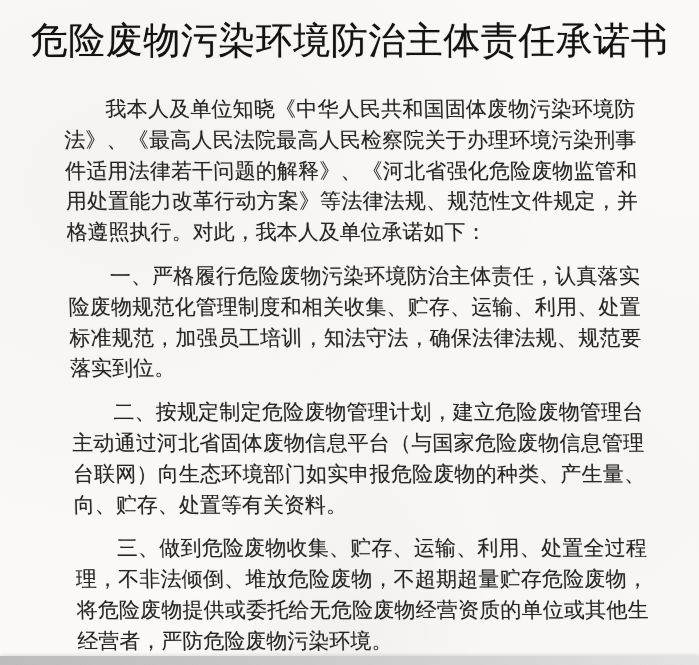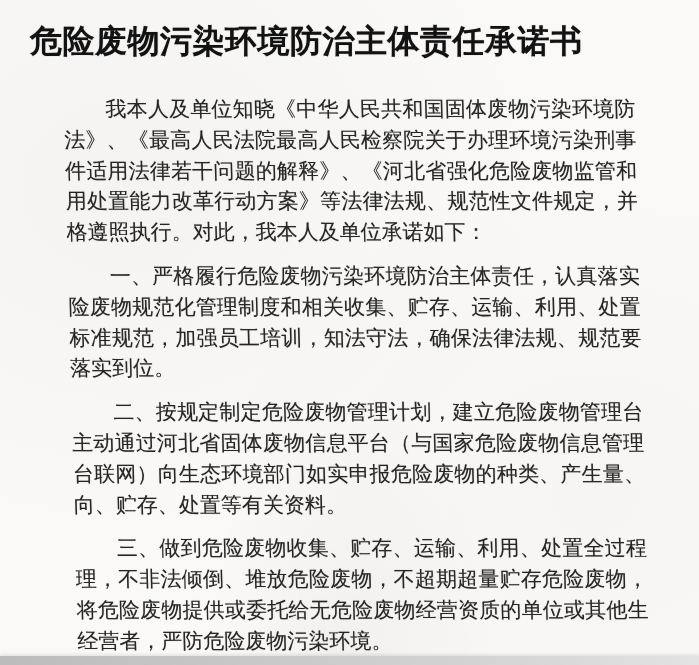--- a/index.html
+++ b/index.html
@@ -14,23 +14,24 @@
     overflow: hidden;
     background-color: #faf9f7;
     background-image:
       radial-gradient(ellipse at 18% 28%, rgba(0,0,0,0.022), transparent 55%),
       radial-gradient(ellipse at 85% 75%, rgba(0,0,0,0.015), transparent 50%),
       radial-gradient(ellipse at 50% 100%, rgba(0,0,0,0.03), transparent 30%);
     font-family: "Liberation Serif", "DejaVu Serif", serif;
   }
   .doc-title {
     margin: 21px 30px 0 30px;
-    font-size: 32px;
+    text-align: center;
+    font-size: 37px;
     line-height: 40px;
-    font-weight: bold;
+    font-weight: normal;
     letter-spacing: 0.5px;
     color: #121212;
     text-shadow: 0 0 1px rgba(20,20,20,0.45);
   }
   .doc-body {
     margin: 33px 64px 0 63px;
     color: #262626;
     transform: skewX(1.5deg);
     transform-origin: 0 0;
     text-shadow: 0 0 1px rgba(40,40,40,0.35);

